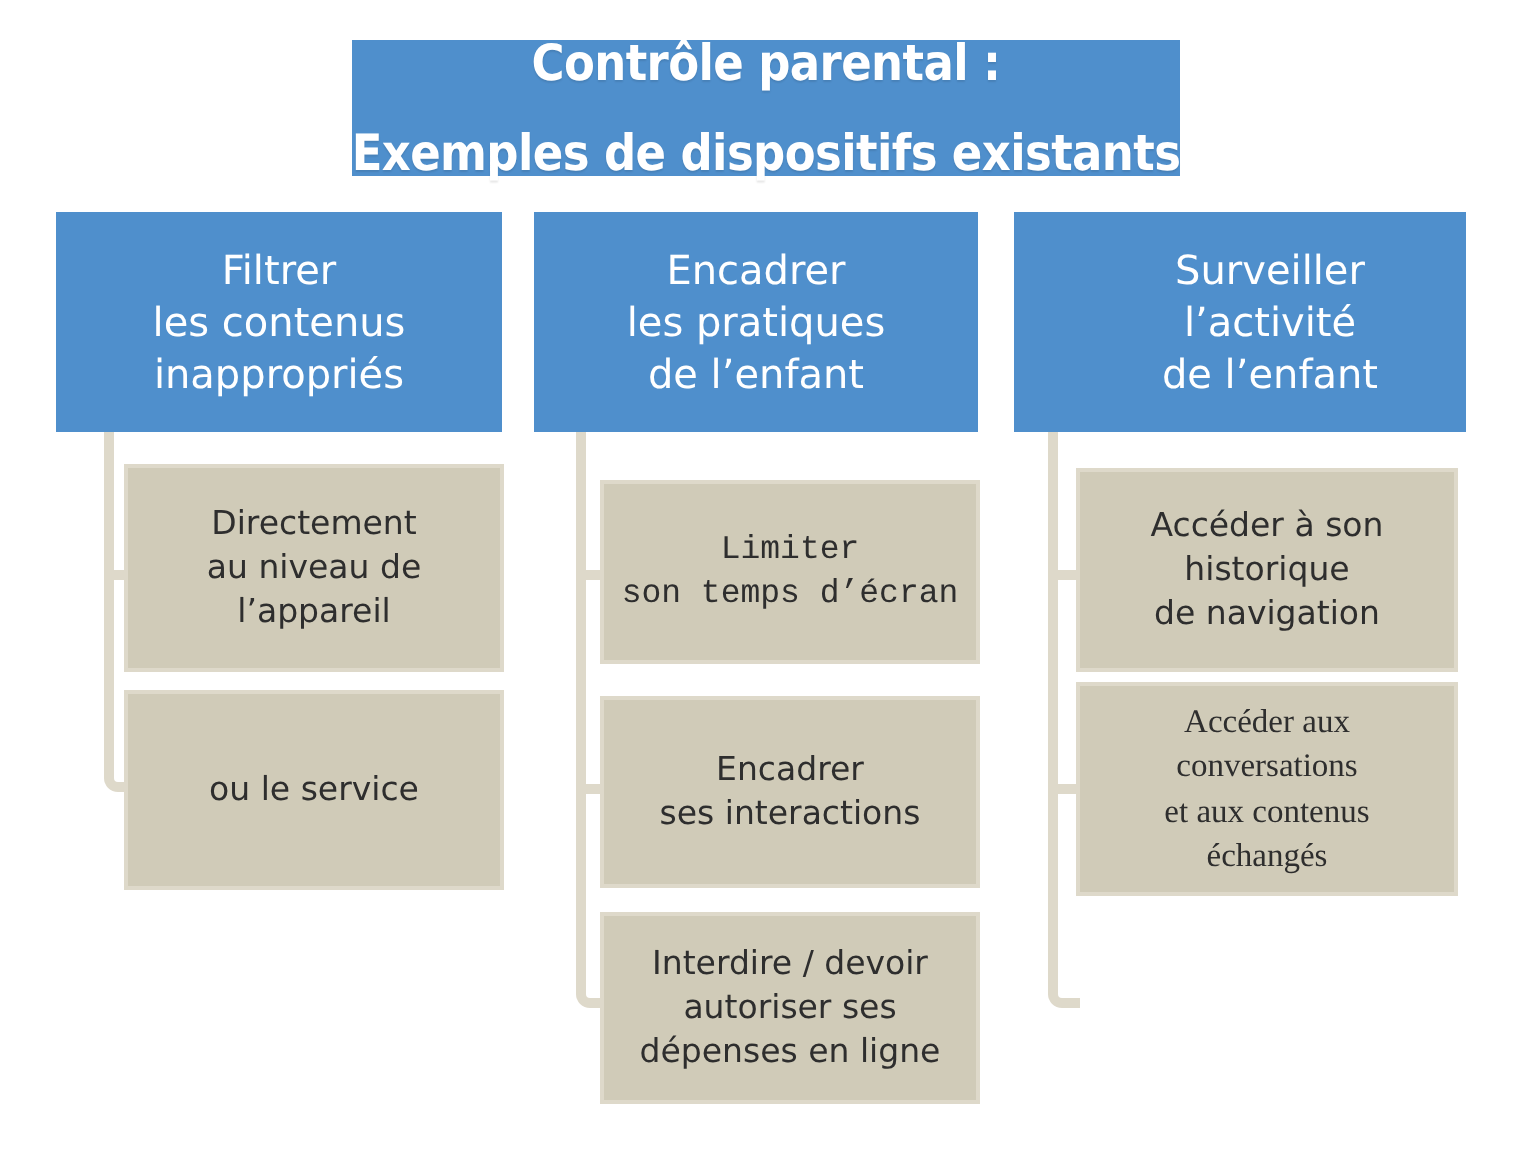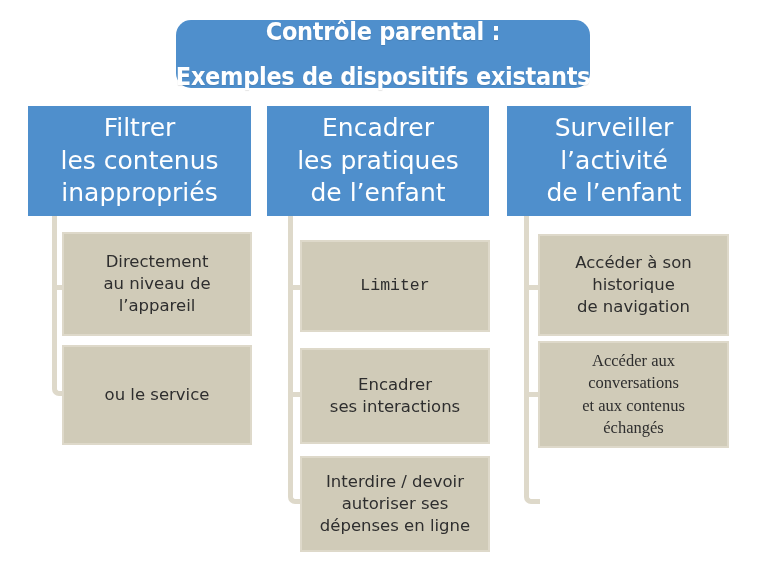--- a/index.html
+++ b/index.html
@@ -32,48 +32,47 @@
     flex-direction: column;
     align-items: center;
     justify-content: center;
     text-align: center;
     font-family: "DejaVu Sans Condensed", "Liberation Sans Narrow", "Liberation Sans", sans-serif;
     font-weight: bold;
     font-size: 25px;
     line-height: 1.16;
     letter-spacing: -0.3px;
     text-shadow: 0 1px 1px rgba(0,0,0,0.10);
-    border-radius: 15px;
   }
   .title-banner .tline { display: block; white-space: nowrap; }
   .title-banner .tline-1 { font-size: 25px; }
   .title-banner .tline-2 { font-size: 25px; margin-top: 16px; }
 
   
   .col-header {
     position: absolute;
     top: 106px;
     height: 110px;
     background: #4f8fcc;
     color: #ffffff;
     display: flex;
     flex-direction: column;
     align-items: center;
     justify-content: center;
     text-align: center;
-    font-size: 25px;
+    font-size: 20px;
     font-weight: 400;
     line-height: 1.30;
     padding: 0 6px;
   }
   .col-header .hline { display: block; white-space: nowrap; }
 
   #col-header-1 { left: 28px;  width: 223px; }
   #col-header-2 { left: 267px; width: 222px; }
-  #col-header-3 { left: 507px; width: 184px; padding-left: 36px; }
+  #col-header-3 { left: 507px; width: 226px; padding-left: 36px; }
 
   
   .leaf-box {
     position: absolute;
     background: #d0cbb8;
     border: 2px solid #ded9ca;
     color: #2e2e2e;
     display: flex;
     flex-direction: column;
     align-items: center;
@@ -141,20 +140,21 @@
   </div>
 
   <div class="conn-trunk" style="left:288px; top:216px; height:72px;"></div>
   <div class="conn-stub" style="left:288px; top:285px; width:14px;"></div>
   <div class="conn-trunk" style="left:288px; top:285px; height:110px;"></div>
   <div class="conn-stub" style="left:288px; top:392px; width:14px;"></div>
   <div class="conn-elbow" style="left:288px; top:392px; width:14px; height:112px;"></div>
 
   <div class="leaf-box" style="left:300px; top:240px; width:190px; height:92px;font-family:Liberation Mono, monospace;">
     <span class="lline">Limiter</span>
+    <span class="lline">son temps d’écran</span>
   </div>
 
   <div class="leaf-box" style="left:300px; top:348px; width:190px; height:96px;">
     <span class="lline">Encadrer</span>
     <span class="lline">ses interactions</span>
   </div>
 
   <div class="leaf-box" style="left:300px; top:456px; width:190px; height:96px;">
     <span class="lline">Interdire / devoir</span>
     <span class="lline">autoriser ses</span>

